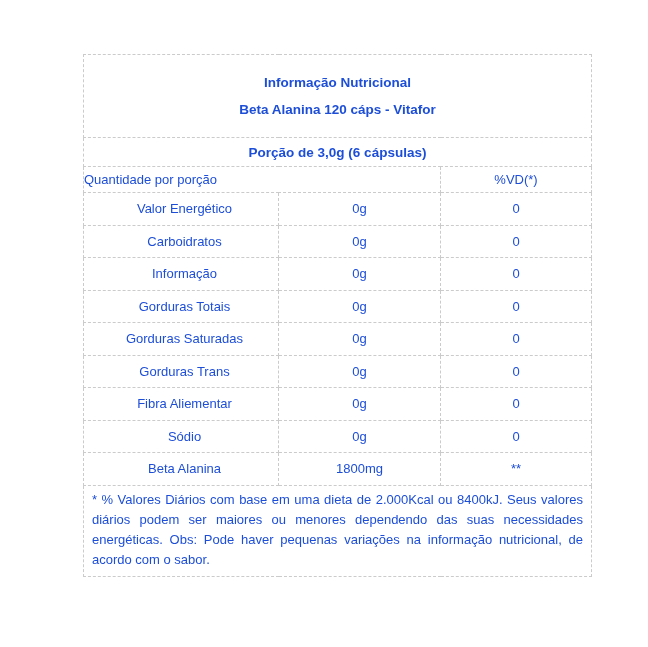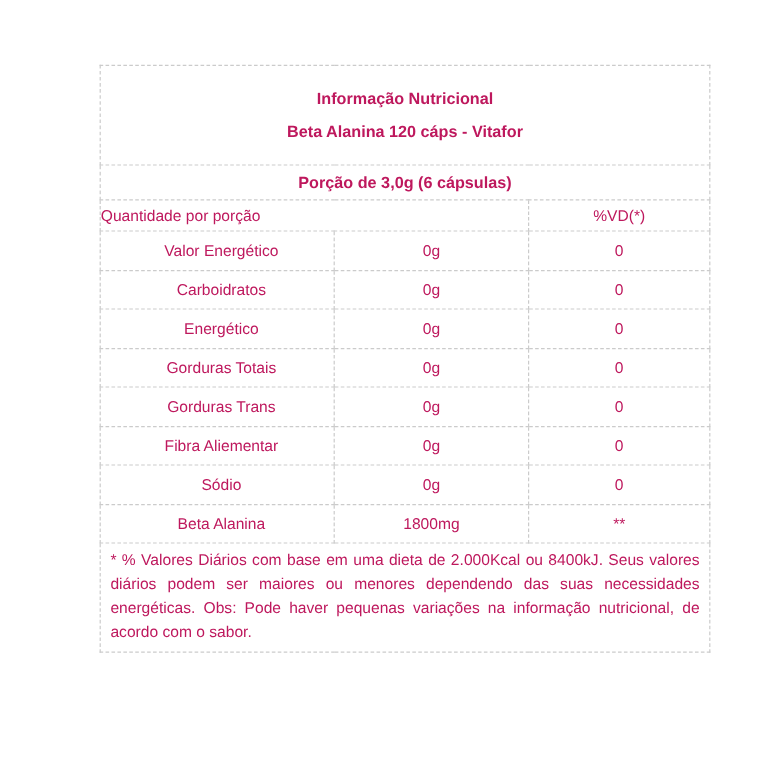--- a/index.html
+++ b/index.html
@@ -15,21 +15,21 @@
     left: 83px; top: 54px;
     width: 508px;
     border-collapse: collapse;
     table-layout: fixed;
     background: #ffffff;
   }
   .nutrition-table td {
     border: 1px dashed #cbcbcb;
     vertical-align: middle;
     font-size: 13px;
-    color: #be185d;
+    color: #1d4ed8;
   }
   col.c1 { width: 195px; }
   col.c2 { width: 162px; }
   col.c3 { width: 151px; }
 
   td.title-cell { height: 83px; text-align: center; }
   .title-line   { font-weight: bold; font-size: 13.5px; line-height: 27px; }
 
   td.serving-cell {
     height: 29px; text-align: center;
@@ -81,26 +81,31 @@
     <td class="label-cell">Valor Energético</td>
     <td class="amount-cell">0g</td>
     <td class="dv-cell">0</td>
   </tr>
   <tr>
     <td class="label-cell">Carboidratos</td>
     <td class="amount-cell">0g</td>
     <td class="dv-cell">0</td>
   </tr>
   <tr>
-    <td class="label-cell">Energético</td>
+    <td class="label-cell">Informação</td>
     <td class="amount-cell">0g</td>
     <td class="dv-cell">0</td>
   </tr>
   <tr>
     <td class="label-cell">Gorduras Totais</td>
+    <td class="amount-cell">0g</td>
+    <td class="dv-cell">0</td>
+  </tr>
+  <tr>
+    <td class="label-cell">Gorduras Saturadas</td>
     <td class="amount-cell">0g</td>
     <td class="dv-cell">0</td>
   </tr>
   <tr>
     <td class="label-cell">Gorduras Trans</td>
     <td class="amount-cell">0g</td>
     <td class="dv-cell">0</td>
   </tr>
   <tr>
     <td class="label-cell">Fibra Aliementar</td>

